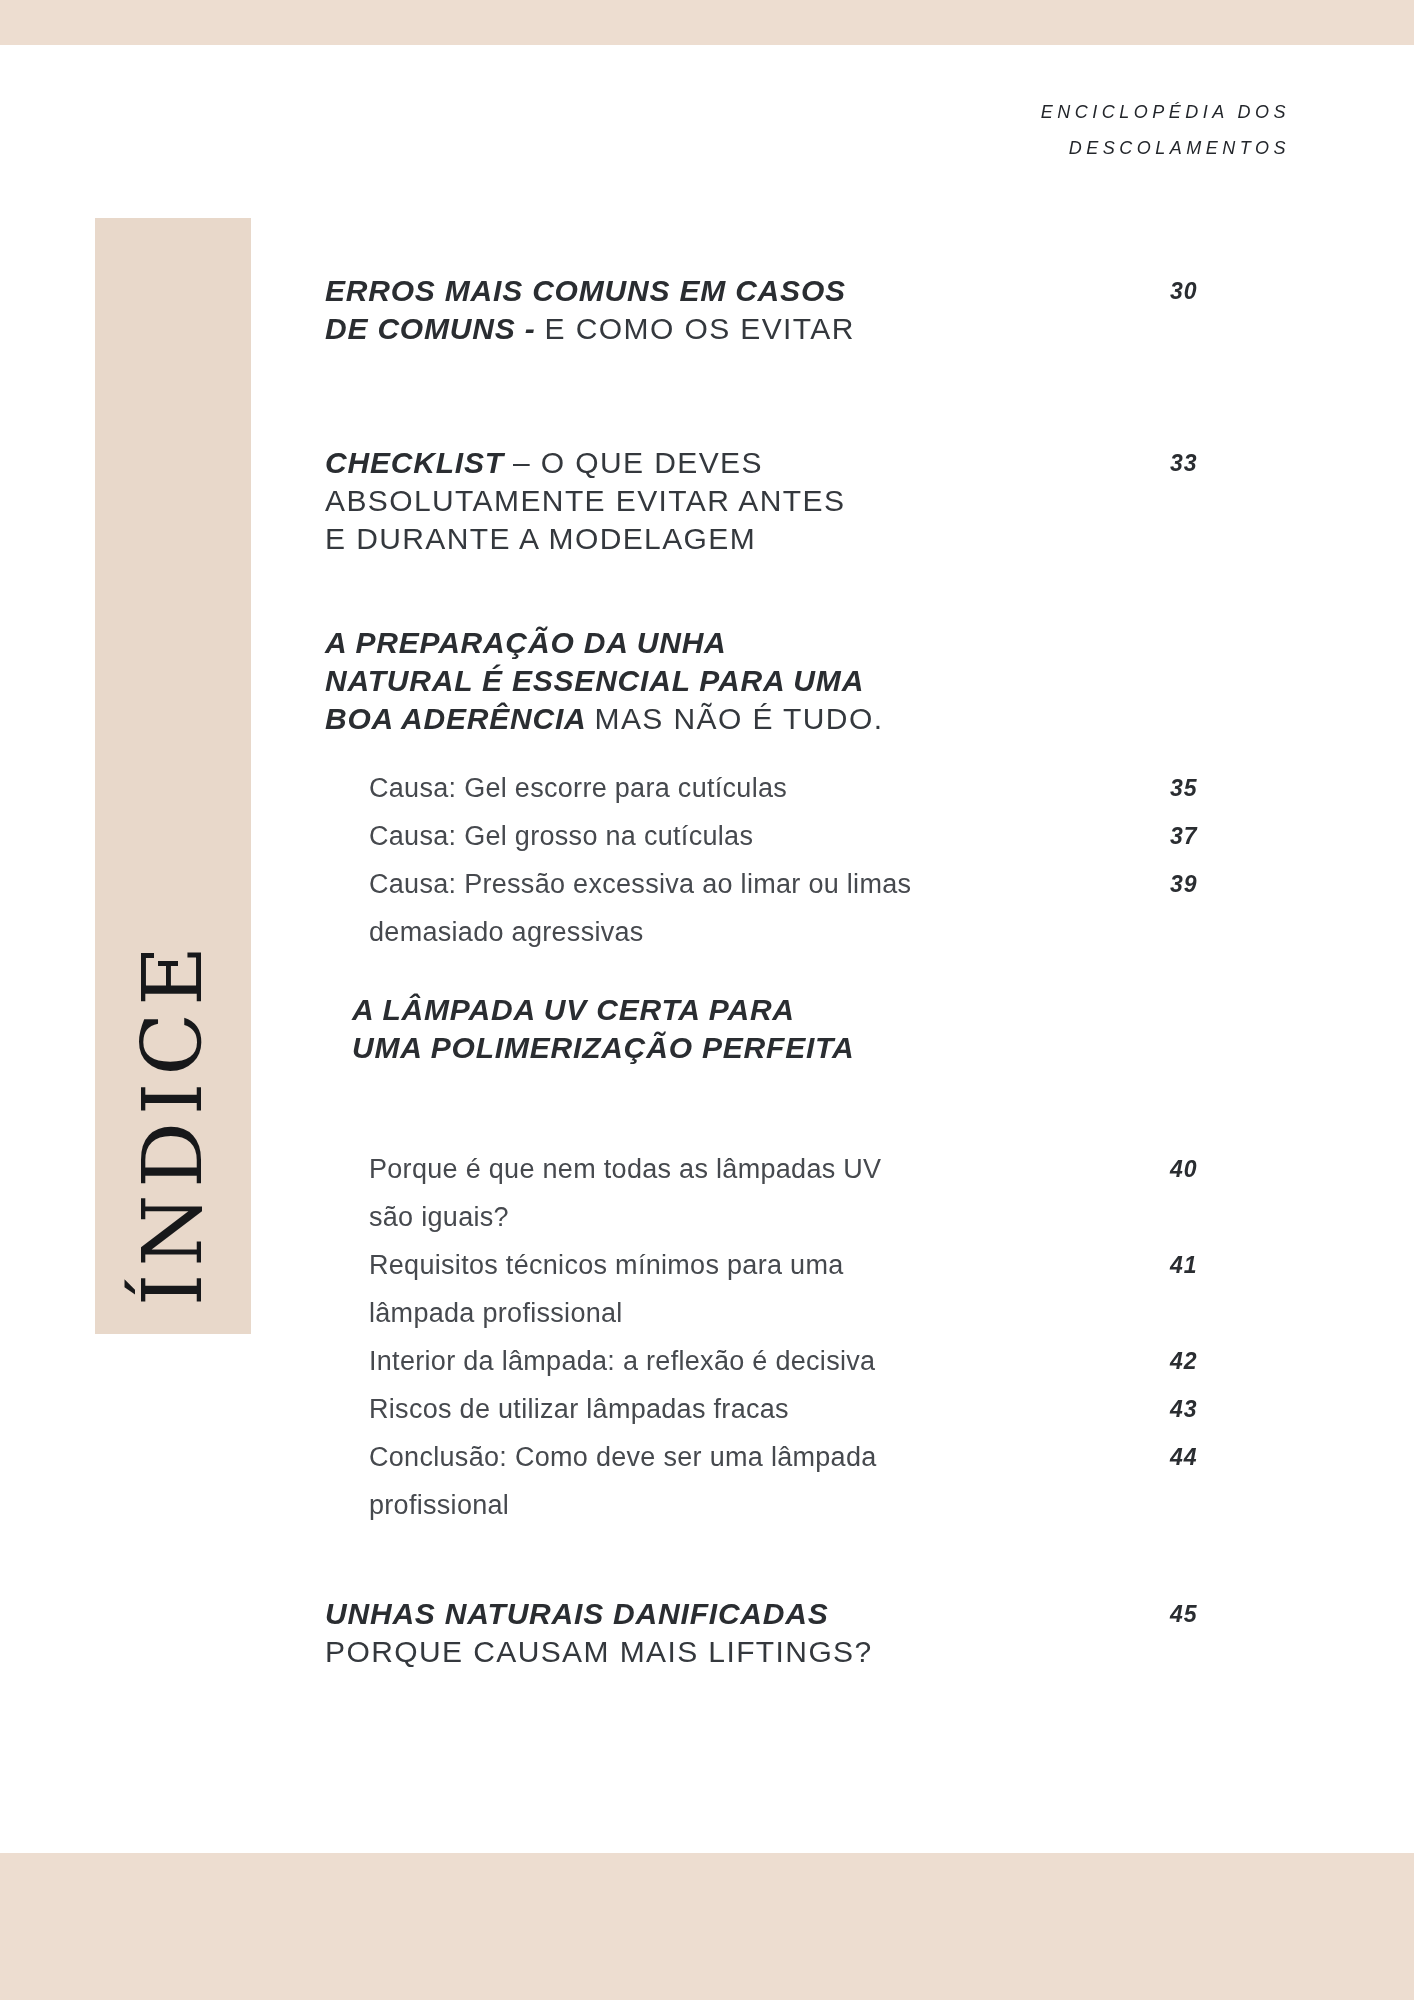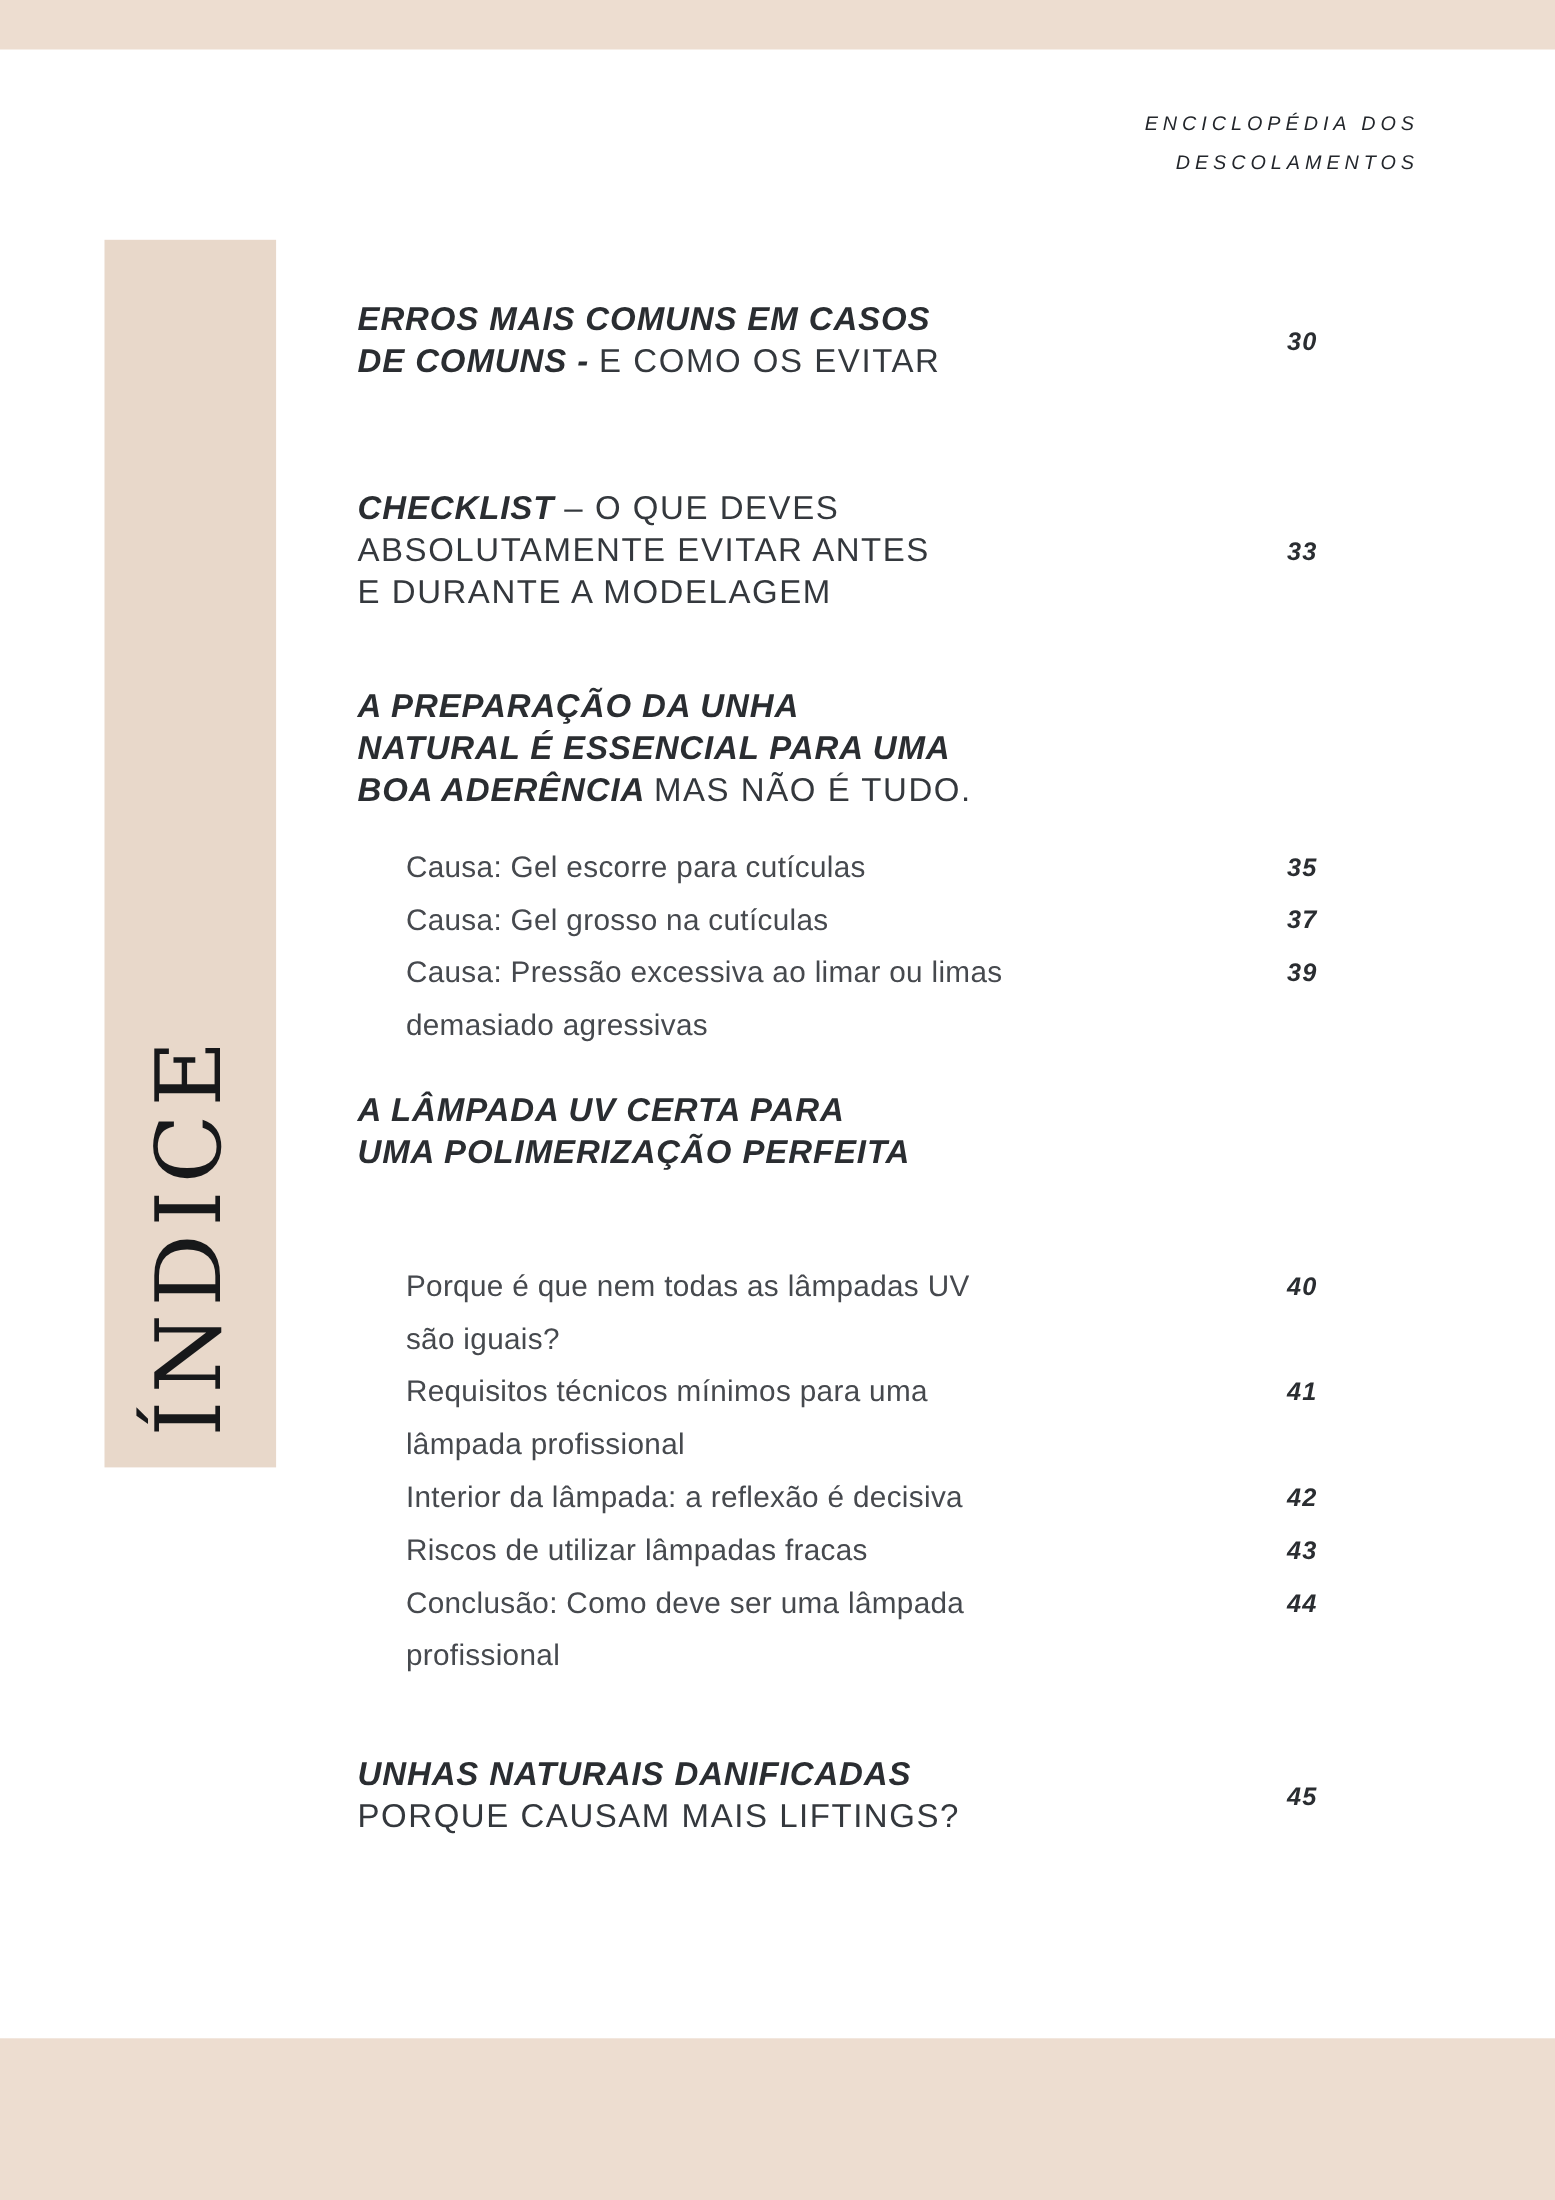--- a/index.html
+++ b/index.html
@@ -31,41 +31,41 @@
     writing-mode:vertical-rl;transform:rotate(180deg);
     font-family:"DejaVu Serif","Liberation Serif",serif;
     font-size:82px;letter-spacing:7px;color:#17181a;line-height:1;
   }
 
   .toc{position:absolute;left:325px;top:272px;width:930px;}
   .row{display:flex;}
   .row .txt{flex:1;}
   .line{white-space:nowrap;}
 
-  .row.heading{align-items:center;gap:36px;}
+  .row.heading{align-items:flex-start;gap:36px;}
   .row.heading .line{font-size:30px;line-height:38px;}
   .seg-hb{font-weight:bold;font-style:italic;color:var(--ink);letter-spacing:0.8px;}
   .seg-hr{font-weight:normal;font-style:normal;color:var(--ink-soft);letter-spacing:1.4px;}
 
   .row.item{align-items:flex-start;}
   .row.item .line{font-size:27px;line-height:48px;}
   .seg-li{font-weight:300;color:var(--body-ink);letter-spacing:0.3px;margin-left:44px;}
 
   .num{
     width:85px;text-align:left;
     font-size:23px;font-weight:bold;font-style:italic;color:var(--ink);letter-spacing:1px;
   }
   .row.heading .num{line-height:38px;}
   .row.item .num{line-height:48px;}
 
   
   .row:nth-child(2){margin-top:96px;}
   .row:nth-child(3){margin-top:66px;}
   .row:nth-child(4){margin-top:26px;}
-  .row:nth-child(7){margin-top:35px;}
+  .row:nth-child(7){margin-top:35px;margin-left:27px;}
   .row:nth-child(8){margin-top:78px;}
   .row:nth-child(13){margin-top:66px;}
 </style>
 </head>
 <body>
 
 <div class="top-band"></div>
 
 <div class="running-header">
   <div>ENCICLOPÉDIA DOS</div>

